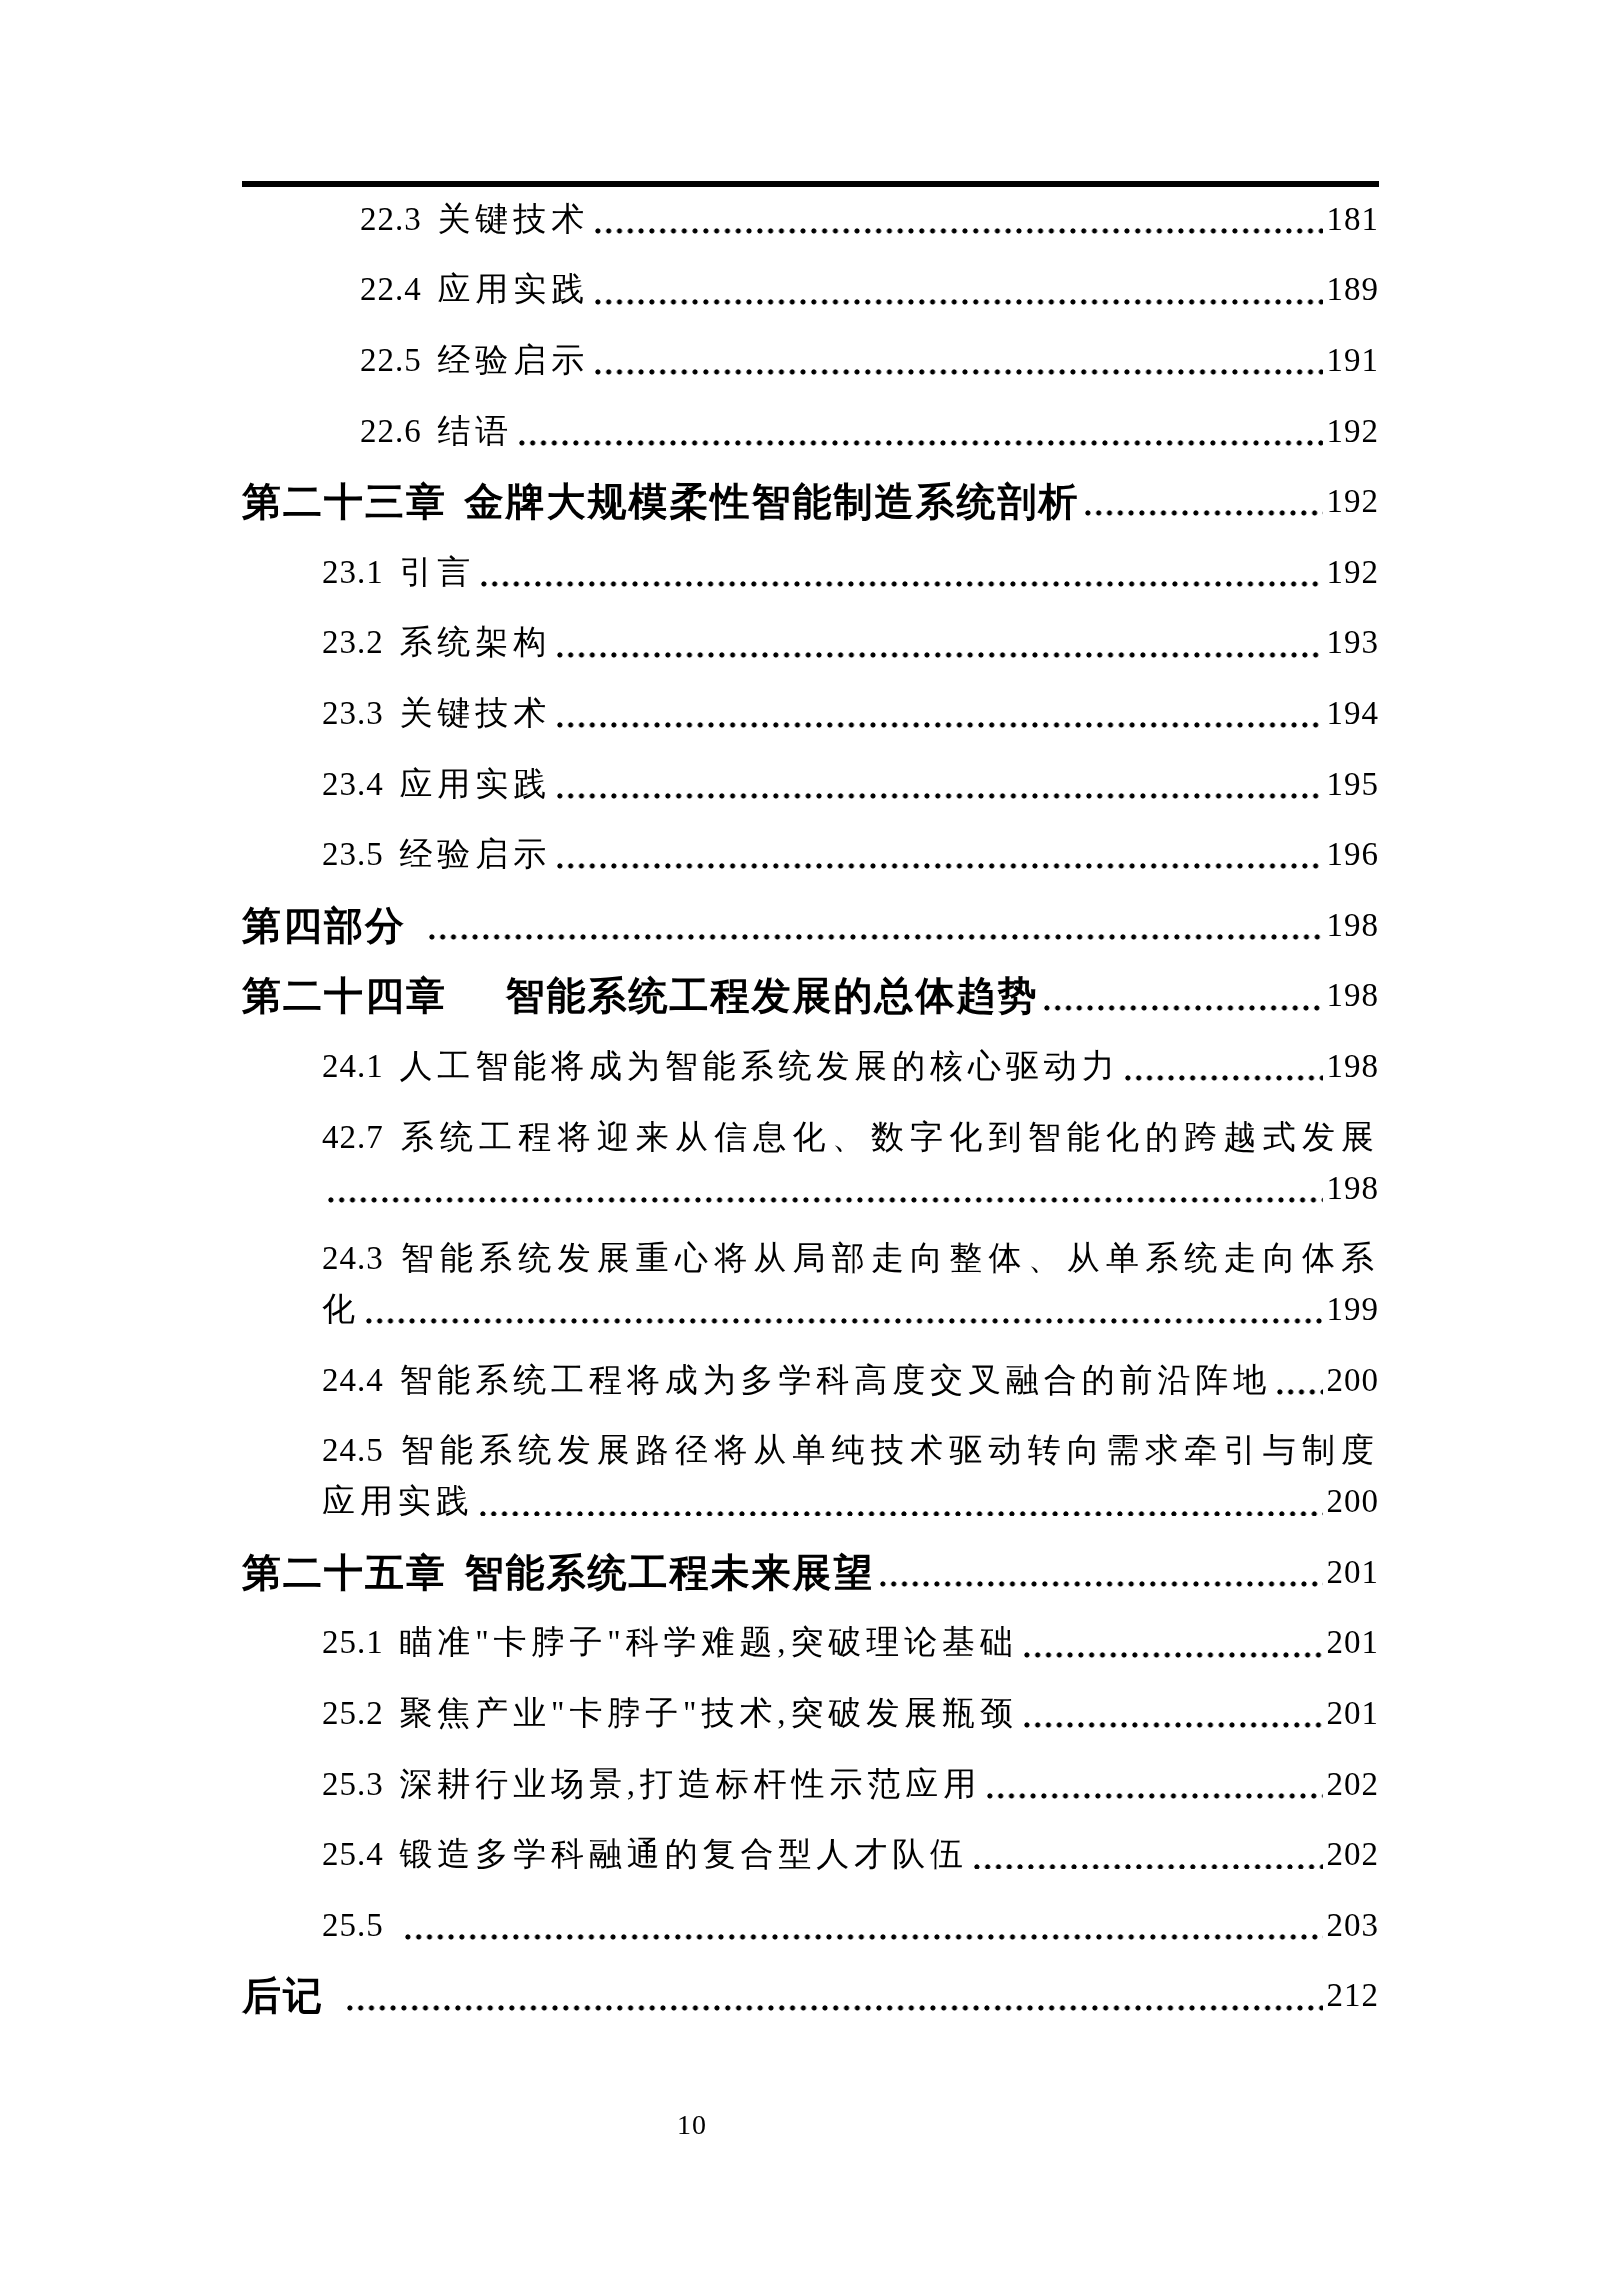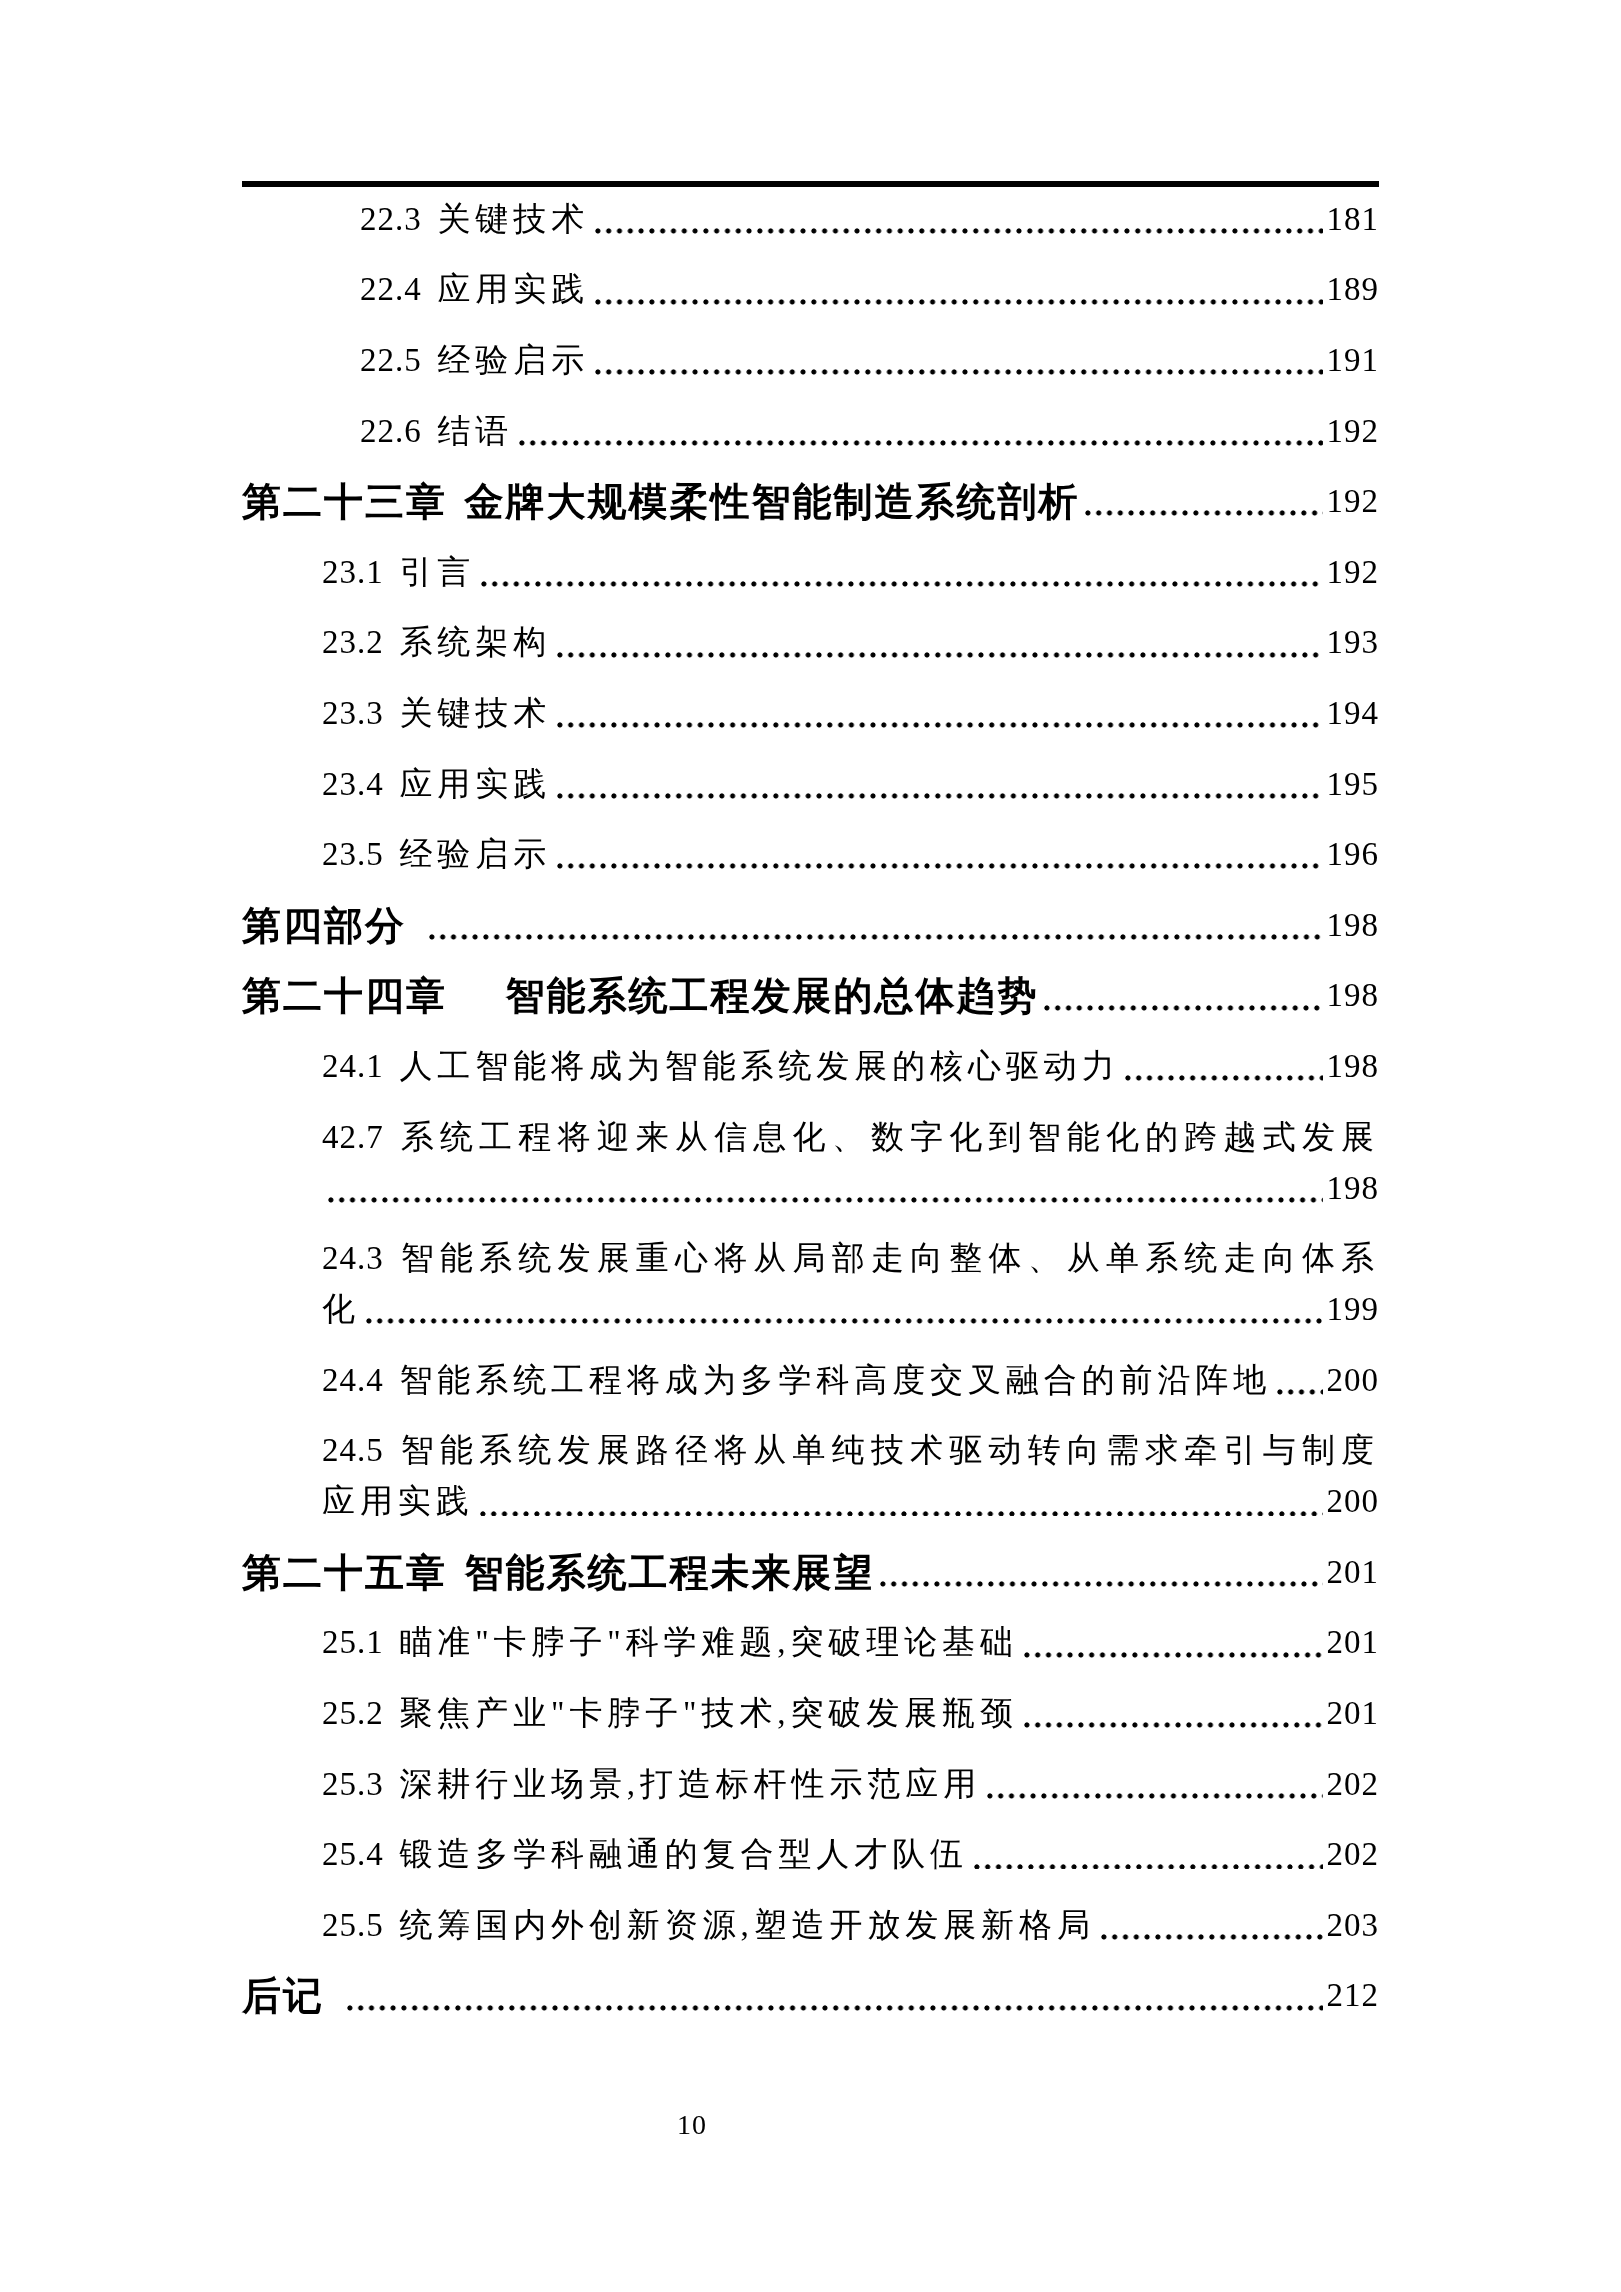--- a/index.html
+++ b/index.html
@@ -224,21 +224,20 @@
     <div class="row">
       <span class="no">25.4</span>
       <span class="title">锻造多学科融通的复合型人才队伍</span>
       <span class="dots"></span>
       <span class="pg">202</span>
     </div>
   </div>
         <div class="entry lv-sub">
     <div class="row">
       <span class="no">25.5</span>
-      <span class="title">统筹国内外创新资源,塑造开放发展新格局</span>
       <span class="dots"></span>
       <span class="pg">203</span>
     </div>
   </div>
         <div class="entry lv-chapter">
     <div class="row">
       <span class="no">后记</span>
       <span class="title"></span>
       <span class="dots"></span>
       <span class="pg">212</span>

